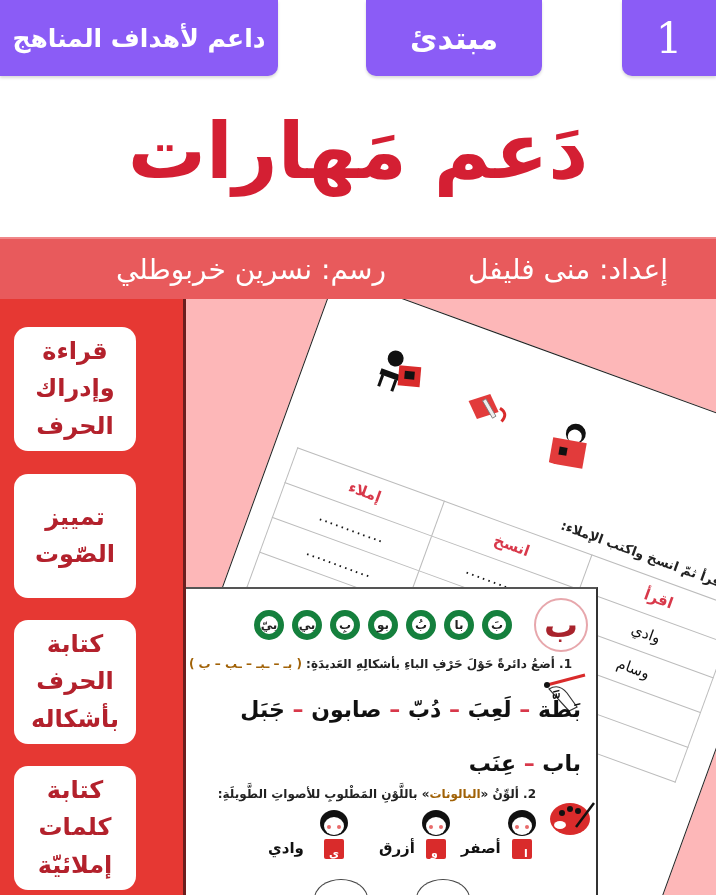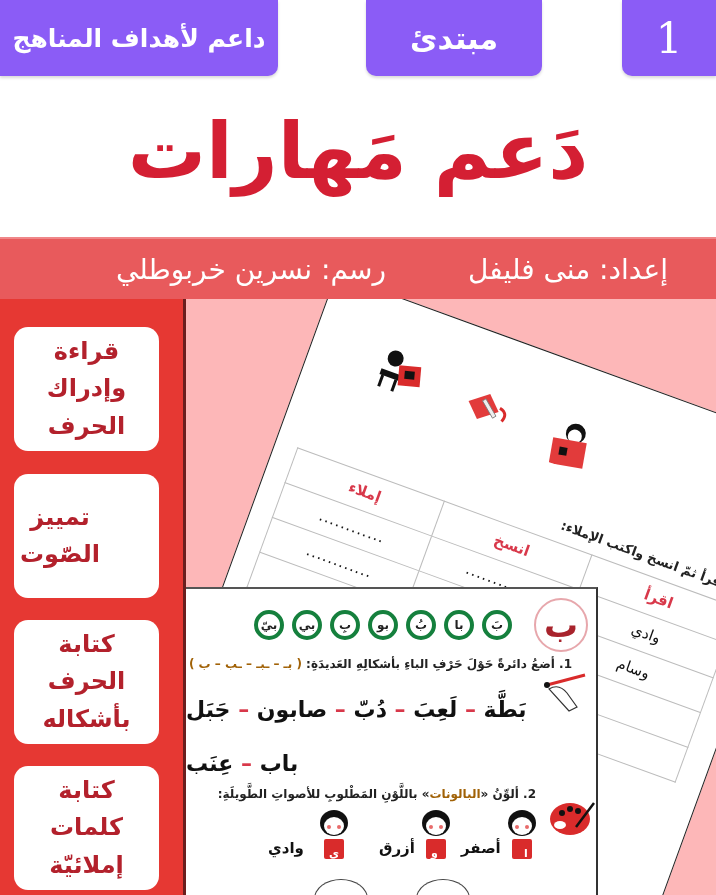--- a/index.html
+++ b/index.html
@@ -37,23 +37,23 @@
     .credit { position: absolute; top: 14px; color: #ffffff; font-size: 28px; white-space: nowrap; }
     .credit-author { right: 48px; }
     .credit-illustrator { right: 330px; }
 
     
     .sidebar {
       position: absolute; left: 0; top: 299px; width: 183px; height: 596px;
       background: #e63833;
     }
     .skill-card {
-      position: absolute; left: 14px; width: 145px; height: 124px;
+      position: absolute; left: 14px; width: 122px; height: 124px;
       background: #ffffff; border-radius: 14px;
-      display: flex; align-items: center; justify-content: flex-end;
+      display: flex; align-items: center; justify-content: center;
       text-align: center; direction: rtl;
       color: #b3212c; font-size: 24px; font-weight: bold; line-height: 1.55;
       padding: 6px;
     }
     .skill-card span { display: block; }
 
     
     .preview {
       position: absolute; left: 183px; top: 299px; width: 533px; height: 596px;
       background: #fdb7b8; overflow: hidden;
@@ -98,30 +98,30 @@
       position: absolute; top: 12px; right: 8px; left: 10px; height: 48px;
       display: flex; flex-direction: row-reverse; align-items: center; gap: 8px;
     }
     .big-letter {
       width: 54px; height: 54px; border-radius: 50%;
       border: 2.5px solid #e7a7ac; display: flex; align-items: center; justify-content: center;
       font-size: 34px; font-weight: bold; color: #a8232c; margin-left: 14px;
     }
     .small-letter {
       width: 30px; height: 30px; border-radius: 50%;
-      border: 4px solid #15803d; display: flex; align-items: center; justify-content: center;
+      border: 6px solid #15803d; display: flex; align-items: center; justify-content: center;
       font-size: 12px; font-weight: bold; color: #222;
     }
     .instr {
       position: absolute; right: 24px; direction: rtl; font-size: 12px; color: #222;
       white-space: nowrap; font-weight: bold;
     }
     .instr .red { color: #a16207; }
     .words {
-      position: absolute; left: 0; width: 395px; text-align: left; direction: rtl;
+      position: absolute; left: 0; width: 395px; text-align: right; direction: rtl;
       font-size: 22px; font-weight: bold; color: #111; white-space: nowrap;
     }
     .words .sep { color: #d8384a; }
     .girl {
       position: absolute; width: 36px; height: 52px;
     }
     .color-label {
       position: absolute; direction: rtl; font-size: 15px; font-weight: bold; color: #111;
     }
     .balloon {

